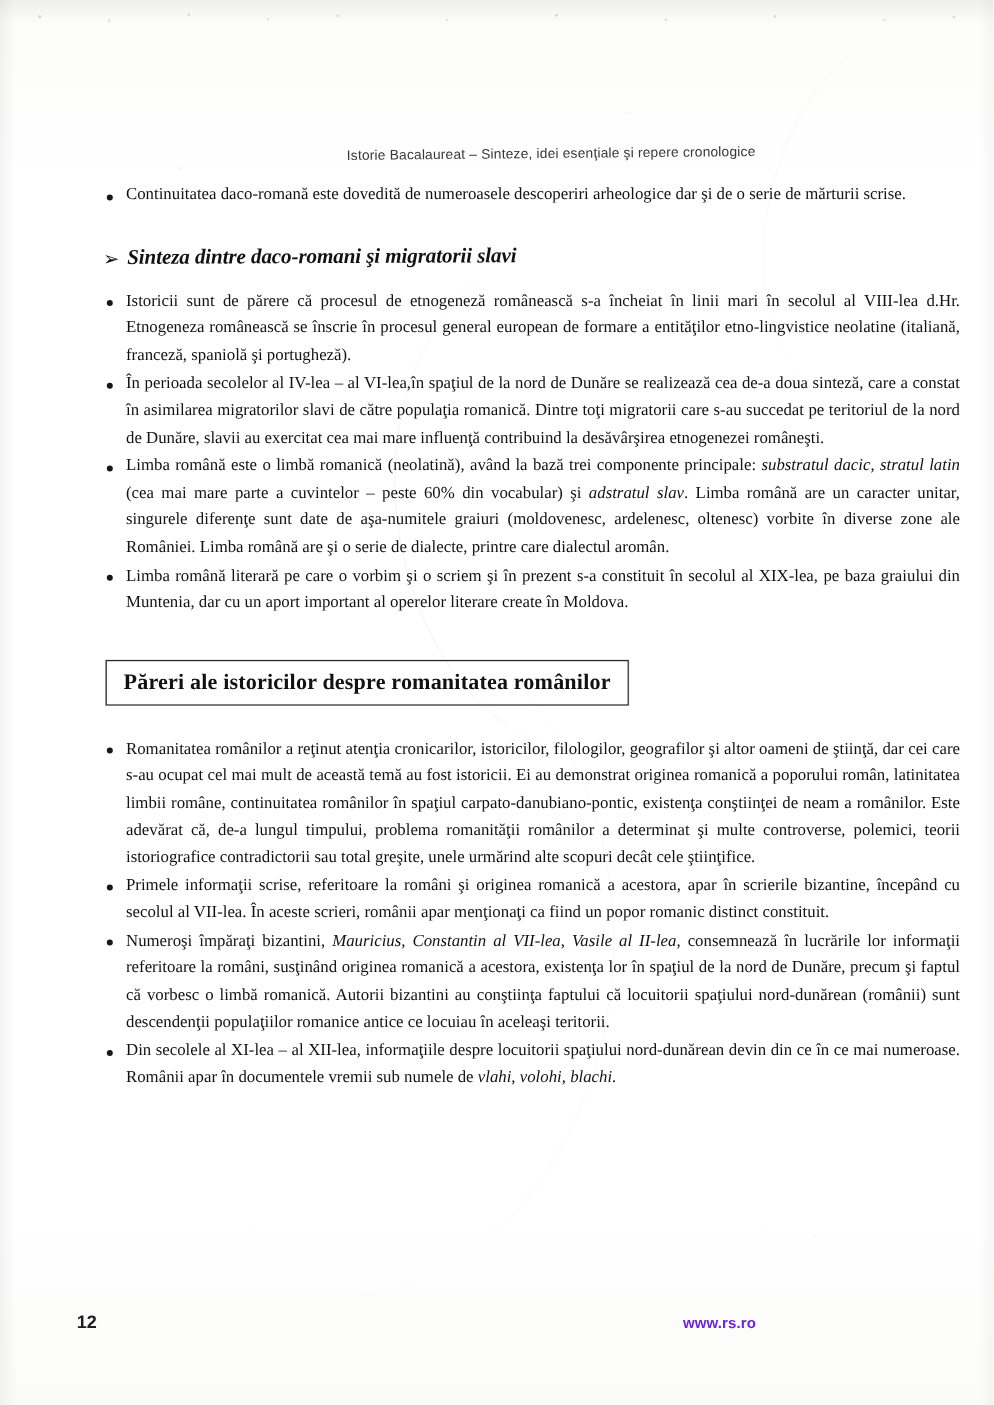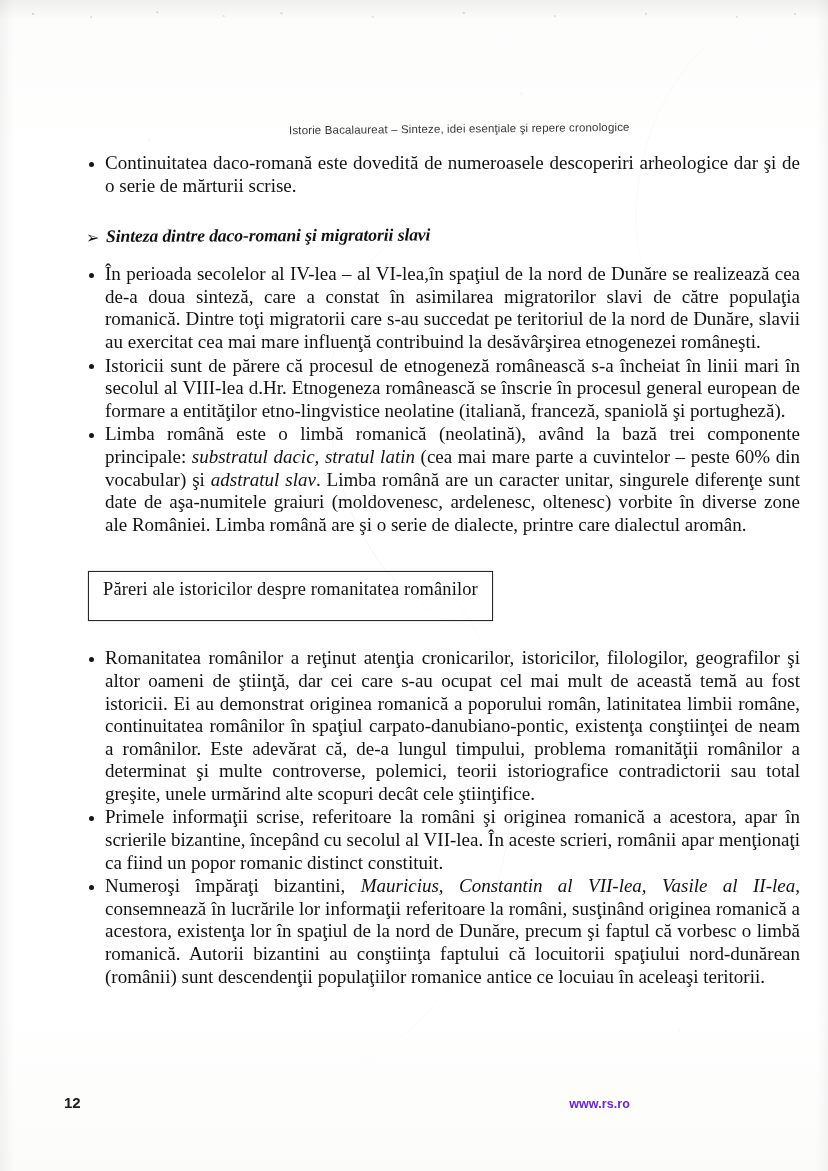--- a/index.html
+++ b/index.html
@@ -114,21 +114,21 @@
 
   ul.bullets {
     list-style: none;
     margin: 0;
     padding: 0;
   }
   ul.bullets > li {
     position: relative;
     padding-left: 17px;
     margin: 0 0 1px 0;
-    font-size: 19px;
+    font-size: 14px;
     line-height: 22.6px;
     text-align: justify;
     text-justify: inter-word;
     hyphens: manual;
   }
   ul.bullets > li::before {
     content: "";
     position: absolute;
     left: 1px;
     top: 9.5px;
@@ -156,24 +156,24 @@
     top: 2px;
     font-style: normal;
     font-weight: normal;
     font-size: 16px;
     font-family: "DejaVu Sans", sans-serif;
   }
 
   .boxed-heading {
     display: inline-block;
     margin: 34px 0 26px 0;
-    padding: 6px 14px 20px 14px;
+    padding: 6px 14px 8px 14px;
     border: 1.4px solid #2a2a2a;
     box-shadow: 0 0 0 0.4px rgba(0,0,0,.18);
-    font-weight: normal;
+    font-weight: bold;
     font-size: 18.4px;
     line-height: 22px;
     letter-spacing: .15px;
     white-space: nowrap;
   }
 
   em { font-style: italic; }
 
   .footer {
     position: absolute;
@@ -219,31 +219,33 @@
 
     <ul class="bullets">
       <li>Continuitatea daco-romană este dovedită de numeroasele descoperiri arheologice dar şi de o serie de mărturii scrise.</li>
     </ul>
 
     <div class="section-arrow-head">
       <span class="arrow">➢</span><span>Sinteza dintre daco-romani şi migratorii slavi</span>
     </div>
 
     <ul class="bullets">
+      <li><span>Istoricii sunt de părere că procesul de etnogeneză românească s-a încheiat în linii mari în secolul al VIII-lea d.Hr. Etnogeneza românească se înscrie în procesul general european de formare a entităţilor etno-lingvistice neolatine (italiană, franceză, spaniolă şi portugheză).</span></li>
       <li><span>În perioada secolelor al IV-lea – al VI-lea,în spaţiul de la nord de Dunăre se realizează cea de-a doua sinteză, care a constat în asimilarea migratorilor slavi de către populaţia romanică. Dintre toţi migratorii care s-au succedat pe teritoriul de la nord de Dunăre, slavii au exercitat cea mai mare influenţă contribuind la desăvârşirea etnogenezei româneşti.</span></li>
-      <li><span>Istoricii sunt de părere că procesul de etnogeneză românească s-a încheiat în linii mari în secolul al VIII-lea d.Hr. Etnogeneza românească se înscrie în procesul general european de formare a entităţilor etno-lingvistice neolatine (italiană, franceză, spaniolă şi portugheză).</span></li>
       <li><span>Limba română este o limbă romanică (neolatină), având la bază trei componente principale: </span><em>substratul dacic, stratul latin</em><span> (cea mai mare parte a cuvintelor – peste 60% din vocabular) şi </span><em>adstratul slav</em><span>. Limba română are un caracter unitar, singurele diferenţe sunt date de aşa-numitele graiuri (moldovenesc, ardelenesc, oltenesc) vorbite în diverse zone ale României. Limba română are şi o serie de dialecte, printre care dialectul aromân.</span></li>
+      <li><span>Limba română literară pe care o vorbim şi o scriem şi în prezent s-a constituit în secolul al XIX-lea, pe baza graiului din Muntenia, dar cu un aport important al operelor literare create în Moldova.</span></li>
     </ul>
 
     <div class="boxed-heading">Păreri ale istoricilor despre romanitatea românilor</div>
 
     <ul class="bullets">
       <li><span>Romanitatea românilor a reţinut atenţia cronicarilor, istoricilor, filologilor, geografilor şi altor oameni de ştiinţă, dar cei care s-au ocupat cel mai mult de această temă au fost istoricii. Ei au demonstrat originea romanică a poporului român, latinitatea limbii române, continuitatea românilor în spaţiul carpato-danubiano-pontic, existenţa conştiinţei de neam a românilor. Este adevărat că, de-a lungul timpului, problema romanităţii românilor a determinat şi multe controverse, polemici, teorii istoriografice contradictorii sau total greşite, unele urmărind alte scopuri decât cele ştiinţifice.</span></li>
       <li><span>Primele informaţii scrise, referitoare la români şi originea romanică a acestora, apar în scrierile bizantine, începând cu secolul al VII-lea. În aceste scrieri, românii apar menţionaţi ca fiind un popor romanic distinct constituit.</span></li>
       <li><span>Numeroşi împăraţi bizantini, </span><em>Mauricius, Constantin al VII-lea, Vasile al II-lea,</em><span> consemnează în lucrările lor informaţii referitoare la români, susţinând originea romanică a acestora, existenţa lor în spaţiul de la nord de Dunăre, precum şi faptul că vorbesc o limbă romanică. Autorii bizantini au conştiinţa faptului că locuitorii spaţiului nord-dunărean (românii) sunt descendenţii populaţiilor romanice antice ce locuiau în aceleaşi teritorii.</span></li>
+      <li><span>Din secolele al XI-lea – al XII-lea, informaţiile despre locuitorii spaţiului nord-dunărean devin din ce în ce mai numeroase. Românii apar în documentele vremii sub numele de </span><em>vlahi, volohi, blachi.</em></li>
     </ul>
 
   </div>
 
   <div class="footer">
     <span class="page-number">12</span>
     <span class="site-url">www.rs.ro</span>
   </div>
 
 </div>

